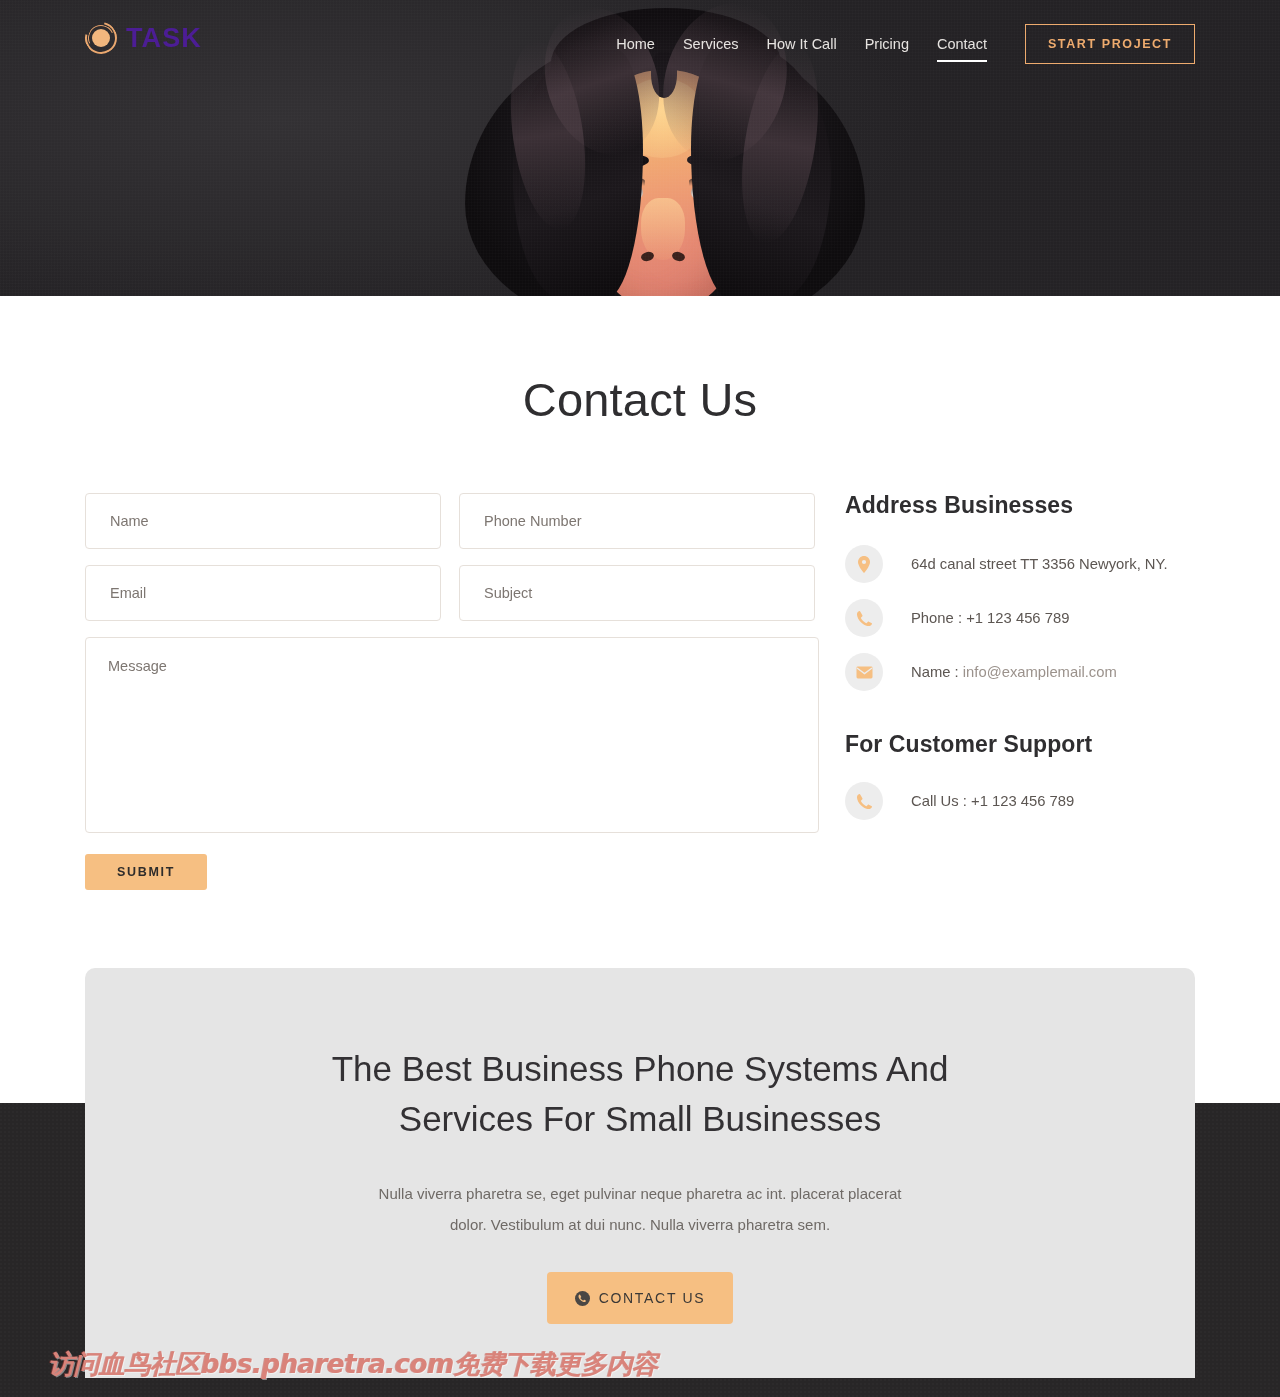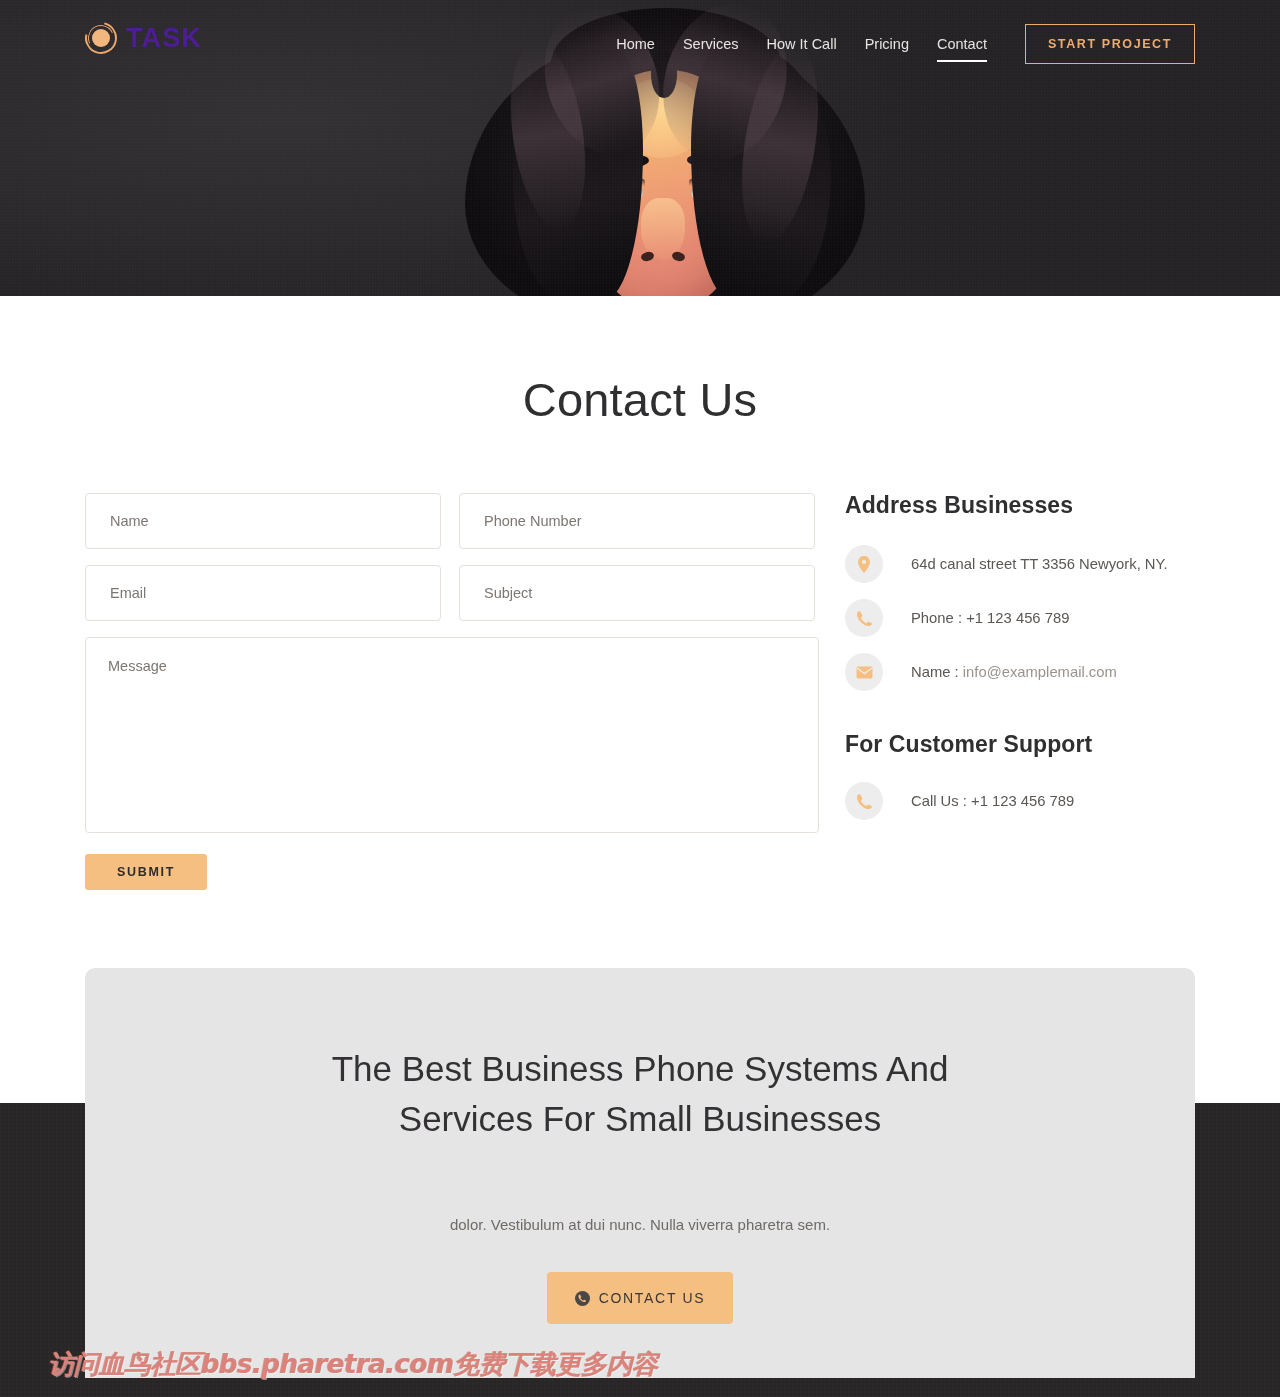--- a/index.html
+++ b/index.html
@@ -563,21 +563,21 @@
   </div>
 
   <div class="footer-band"></div>
 
   <section class="cta-panel">
     <h2 class="cta-title">
       <span>The Best Business Phone Systems And</span><br>
       <span>Services For Small Businesses</span>
     </h2>
     <p class="cta-sub">
-      <br>
+      <span>Nulla viverra pharetra se, eget pulvinar neque pharetra ac int. placerat placerat</span><br>
       <span>dolor. Vestibulum at dui nunc. Nulla viverra pharetra sem.</span>
     </p>
     <button class="cta-btn">
       <span class="cta-btn-icon">
         <svg width="8" height="8" viewBox="0 0 16 16">
           <path d="M3.2 1.1C2.2 1.5 1.2 2.6 1 3.9c-.3 2.3 1.5 5.9 3.9 8.3 2.4 2.4 5.9 4.2 8.2 3.9 1.3-.2 2.4-1.2 2.8-2.2.2-.5-.1-.8-.5-1l-2.6-1.2c-.4-.2-.8-.1-1.1.2l-1 1.1c-.2.3-.6.3-.9.1-1-.6-1.9-1.3-2.7-2.1-.8-.8-1.5-1.7-2.1-2.7-.2-.3-.1-.6.1-.9l1.1-1c.3-.3.4-.7.2-1.1L4.2 1.6c-.2-.4-.5-.7-1-.5z" fill="#f6bf82"></path>
         </svg>
       </span>
       <span>CONTACT US</span>
     </button>

